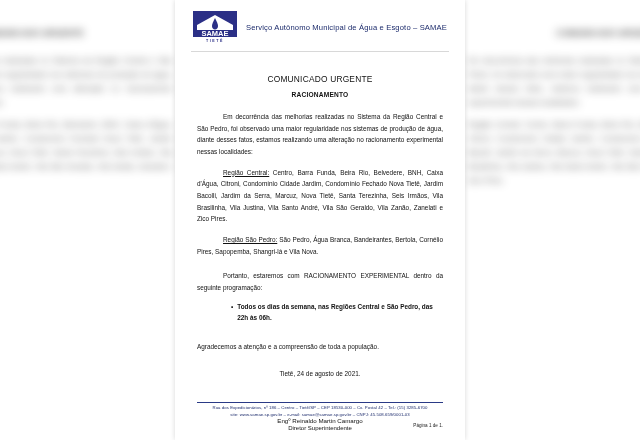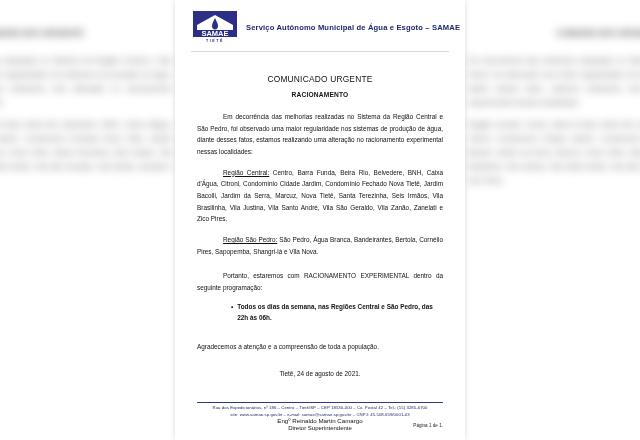--- a/index.html
+++ b/index.html
@@ -75,21 +75,21 @@
   }
   .logo {
     width: 48px;
     height: 34px;
     flex: 0 0 auto;
     position: relative;
   }
   .logo svg { display: block; }
   .org-title {
     font-size: 7.6px;
-    font-weight: bold;
+    font-weight: normal;
     color: #1b2a6b;
     letter-spacing: 0.15px;
     white-space: nowrap;
   }
   .head-rule {
     height: 1px;
     background: #d8d8d8;
     margin: 2px 0 0 0;
   }
 

